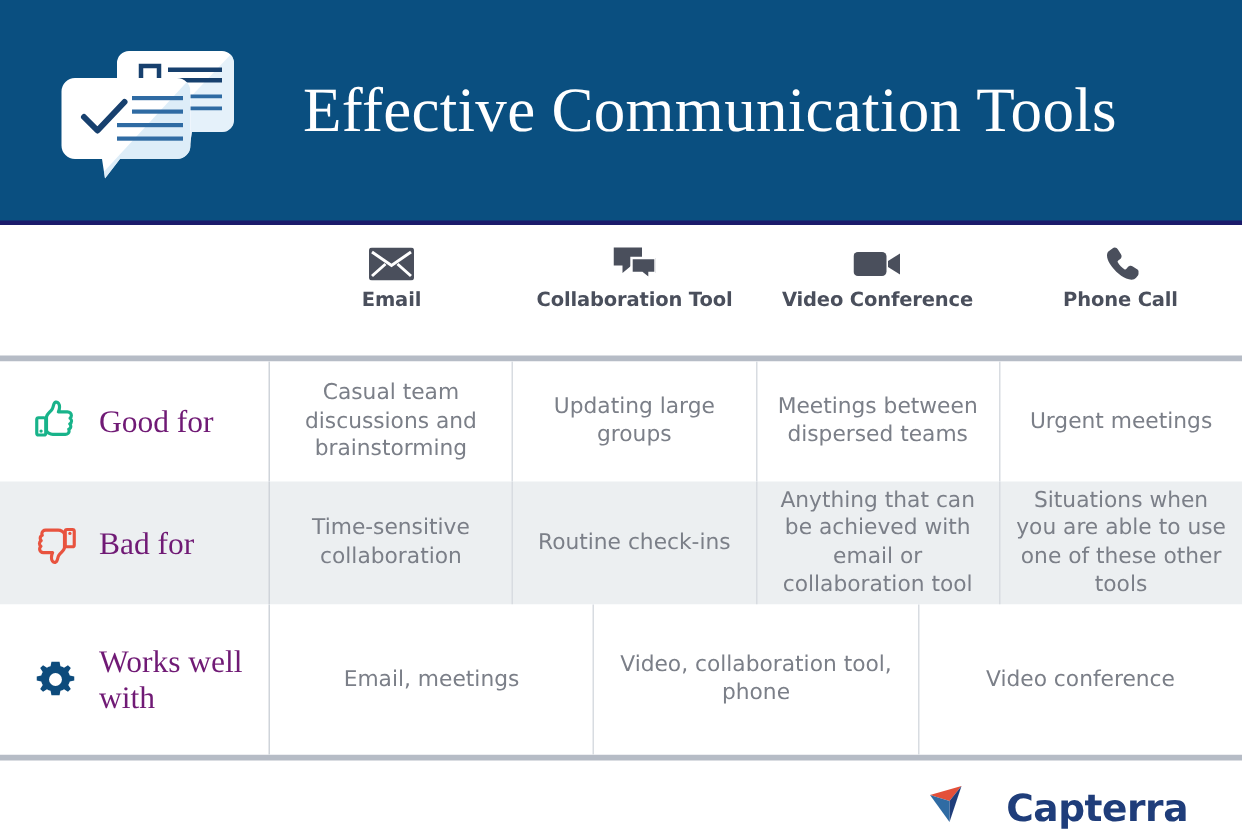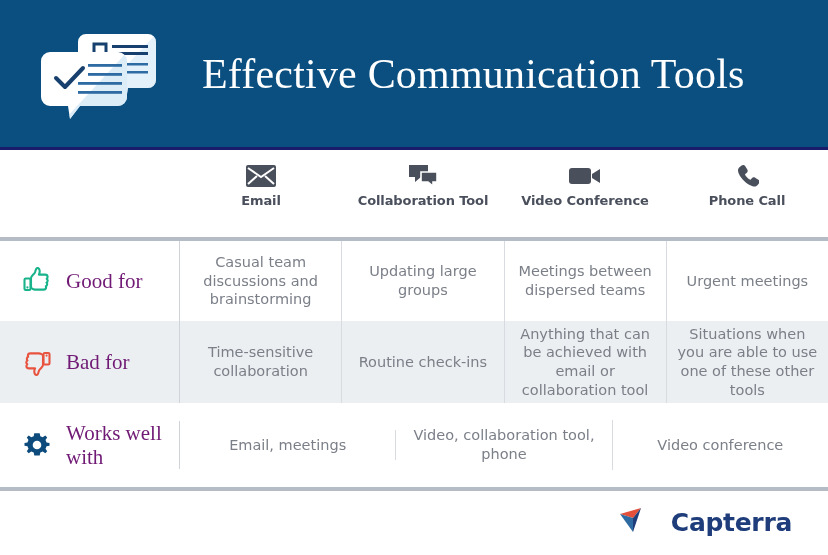--- a/index.html
+++ b/index.html
@@ -133,21 +133,21 @@
     font-family: "DejaVu Sans", "Liberation Sans", sans-serif;
     font-size: 14.5px;
     color: #7b7f88;
     line-height: 1.28;
   }
   .cell:last-child {
     border-right: none;
   }
   .row-good  { height: 80px; }
   .row-bad   { height: 82px; }
-  .row-works { height: 84px; align-items: center; }
+  .row-works { height: 100px; }
 
   .row-good .cell, .row-bad .cell { align-items: center; }
 
   
   .footer {
     height: 62px;
     display: flex;
     align-items: center;
     justify-content: flex-end;
     padding-right: 36px;

